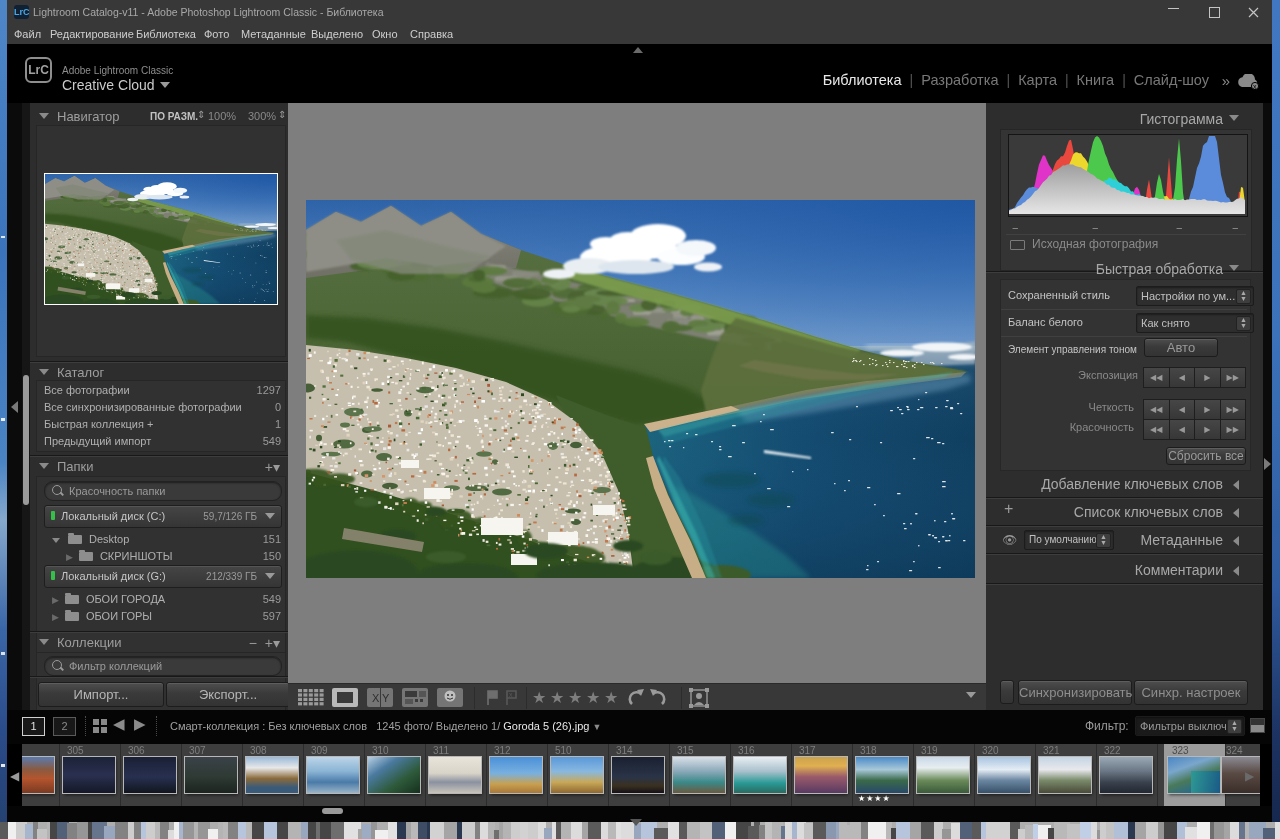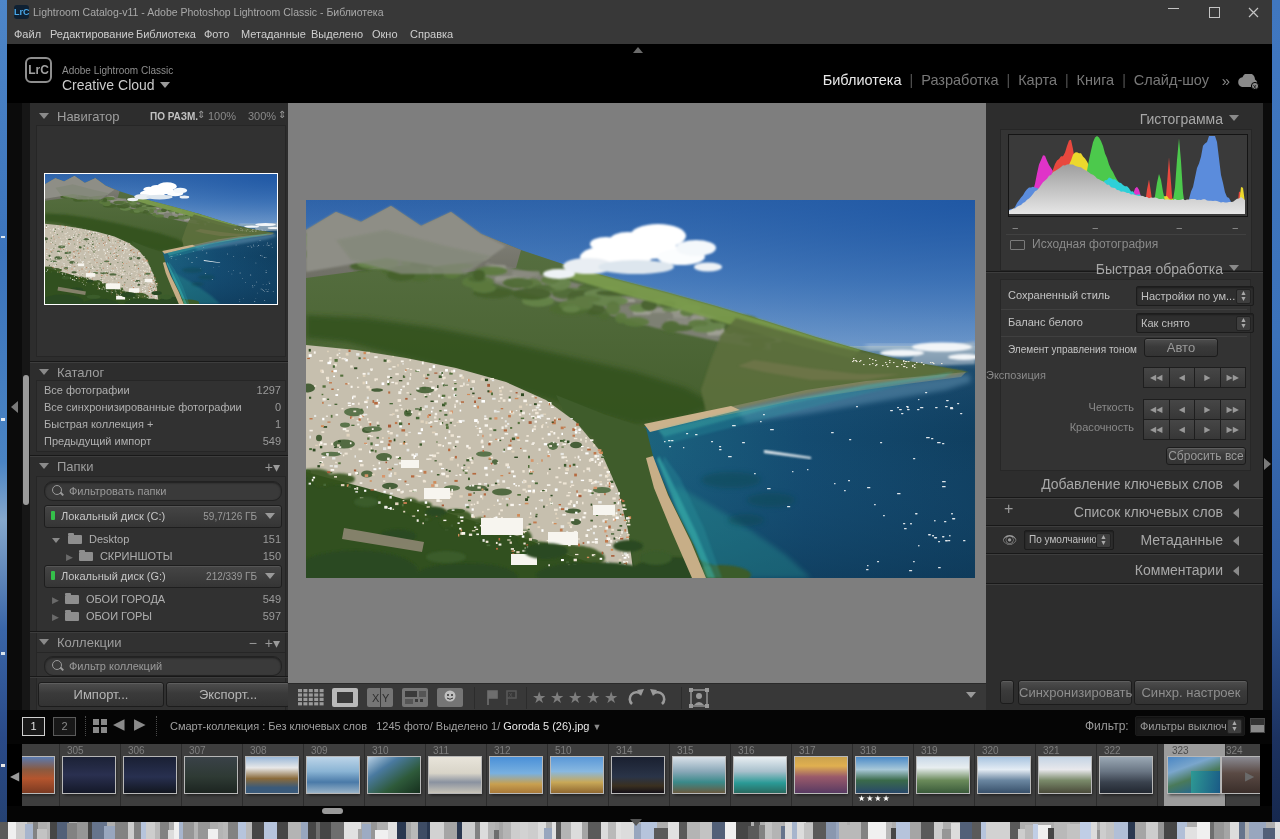--- a/index.html
+++ b/index.html
@@ -1890,21 +1890,21 @@
       <div class="phdr" style="left:9px;top:262px"><span class="tri"></span>Каталог</div>
       <div class="abs" style="left:6px;top:277px;width:248px;height:70px;background:#313131;border:1px solid #262626;"></div>
       <div class="litem" style="top:281px">Все фотографии<span class="cnt">1297</span></div>
       <div class="litem" style="top:298px">Все синхронизированные фотографии<span class="cnt">0</span></div>
       <div class="litem" style="top:315px">Быстрая коллекция +<span class="cnt">1</span></div>
       <div class="litem" style="top:332px">Предыдущий импорт<span class="cnt">549</span></div>
       <div class="sepline" style="top:352px"></div>
       <div class="phdr" style="left:9px;top:356px"><span class="tri"></span>Папки</div>
       <div class="abs" style="right:8px;top:356px;color:#9a9a9a;font-size:14px;">+▾</div>
       <div class="abs" style="left:6px;top:373px;width:248px;height:257px;background:#313131;border:1px solid #262626;"></div>
-      <div class="searchbox" style="top:378px"><span class="mag"></span><span style="margin-left:24px;line-height:18px;display:inline-block;">Фильтровать папки</span></div>
+      <div class="searchbox" style="top:378px"><span class="mag"></span><span style="margin-left:24px;line-height:18px;display:inline-block;">Красочность папки</span></div>
       <div class="diskbar" style="top:402px"><span class="led"></span><span style="margin-left:16px;line-height:21px;color:#c6c6c6;">Локальный диск (C:)</span><span style="position:absolute;right:24px;top:0;line-height:21px;font-size:10px;color:#9a9a9a;">59,7/126 ГБ</span><span style="position:absolute;right:6px;top:7px;width:0;height:0;border-left:5px solid transparent;border-right:5px solid transparent;border-top:6px solid #9a9a9a;"></span></div>
       <div class="litem" style="top:430px;left:22px;"><span class="tri" style="display:inline-block;width:0;height:0;border-left:4px solid transparent;border-right:4px solid transparent;border-top:5px solid #8a8a8a;margin-right:8px;"></span><span class="folder"></span>Desktop<span class="cnt">151</span></div>
       <div class="litem" style="top:447px;left:36px;"><span style="color:#6a6a6a;margin-right:6px;font-size:9px;">▶</span><span class="folder"></span>СКРИНШОТЫ<span class="cnt" style="right:2px;">150</span></div>
       <div class="diskbar" style="top:462px"><span class="led"></span><span style="margin-left:16px;line-height:21px;color:#c6c6c6;">Локальный диск (G:)</span><span style="position:absolute;right:24px;top:0;line-height:21px;font-size:10px;color:#9a9a9a;">212/339 ГБ</span><span style="position:absolute;right:6px;top:7px;width:0;height:0;border-left:5px solid transparent;border-right:5px solid transparent;border-top:6px solid #9a9a9a;"></span></div>
       <div class="litem" style="top:490px;left:22px;"><span style="color:#6a6a6a;margin-right:6px;font-size:9px;">▶</span><span class="folder"></span>ОБОИ ГОРОДА<span class="cnt">549</span></div>
       <div class="litem" style="top:507px;left:22px;"><span style="color:#6a6a6a;margin-right:6px;font-size:9px;">▶</span><span class="folder"></span>ОБОИ ГОРЫ<span class="cnt">597</span></div>
       <div class="sepline" style="top:528px"></div>
       <div class="phdr" style="left:9px;top:532px"><span class="tri"></span>Коллекции</div>
       <div class="abs" style="right:8px;top:532px;color:#9a9a9a;font-size:14px;">−&nbsp;&nbsp;+▾</div>
       <div class="abs" style="left:6px;top:549px;width:248px;height:58px;background:#313131;border:1px solid #262626;"></div>
@@ -2015,21 +2015,21 @@
       <div class="rtri" style="top:162px;border-left:5px solid transparent;border-right:5px solid transparent;border-top:6px solid #8a8a8a;"></div>
       <div class="qdbox" style="top:176px;height:190px;"></div>
       <div class="abs" style="left:22px;top:186px;color:#c4c4c4;">Сохраненный стиль</div>
       <div class="dd" style="left:150px;top:183px;width:108px;">Настройки по ум...<span class="spin">▲<br>▼</span></div>
       <div class="abs" style="left:15px;top:206px;width:246px;height:1px;background:#404040;"></div>
       <div class="abs" style="left:22px;top:213px;color:#c4c4c4;">Баланс белого</div>
       <div class="dd" style="left:150px;top:210px;width:108px;">Как снято<span class="spin">▲<br>▼</span></div>
       <div class="abs" style="left:15px;top:233px;width:246px;height:1px;background:#404040;"></div>
       <div class="abs" style="left:22px;top:241px;color:#c4c4c4;font-size:10px;">Элемент управления тоном</div>
       <div class="btn" style="left:158px;top:235px;width:72px;height:17px;line-height:17px;font-size:13px;color:#9a9a9a;">Авто</div>
-      <div class="abs" style="left:0;top:266px;width:152px;color:#8a8a8a;">Экспозиция</div>
+      <div class="abs" style="left:0;top:266px;width:152px;text-align:right;color:#8a8a8a;">Экспозиция</div>
       <div class="nudge" style="left:158px;top:264px;">
         <div>◀◀</div>
         <div>◀</div>
         <div>▶</div>
         <div>▶▶</div>
       </div>
       <div class="abs" style="left:0;top:298px;width:148px;text-align:right;color:#8a8a8a;">Четкость</div>
       <div class="nudge" style="left:158px;top:296px;">
         <div>◀◀</div>
         <div>◀</div>

